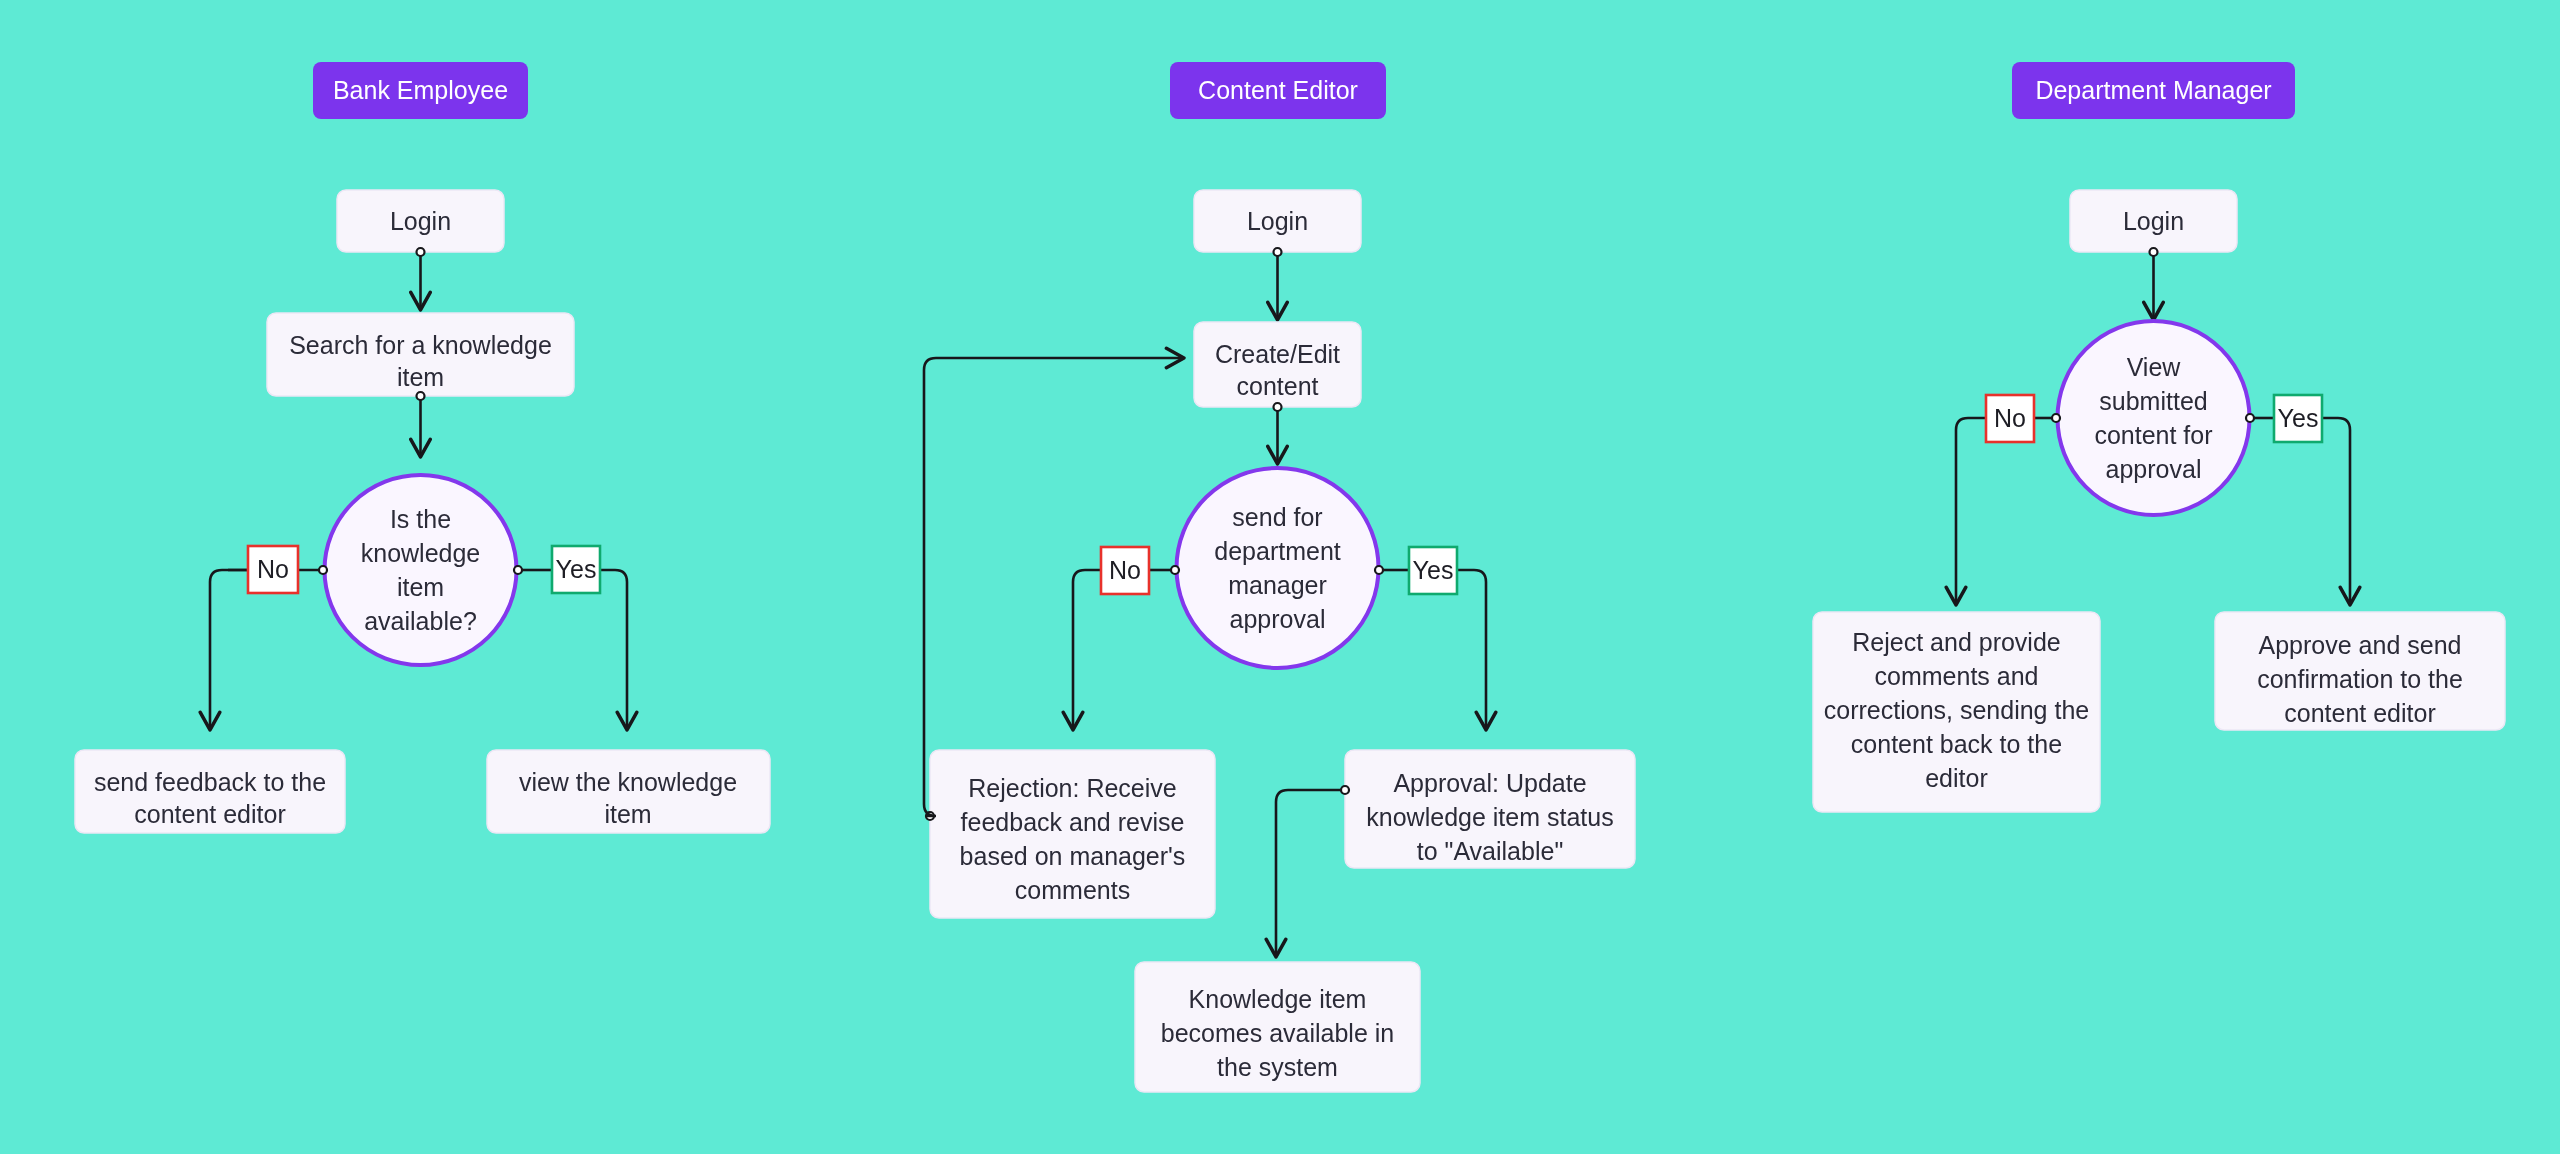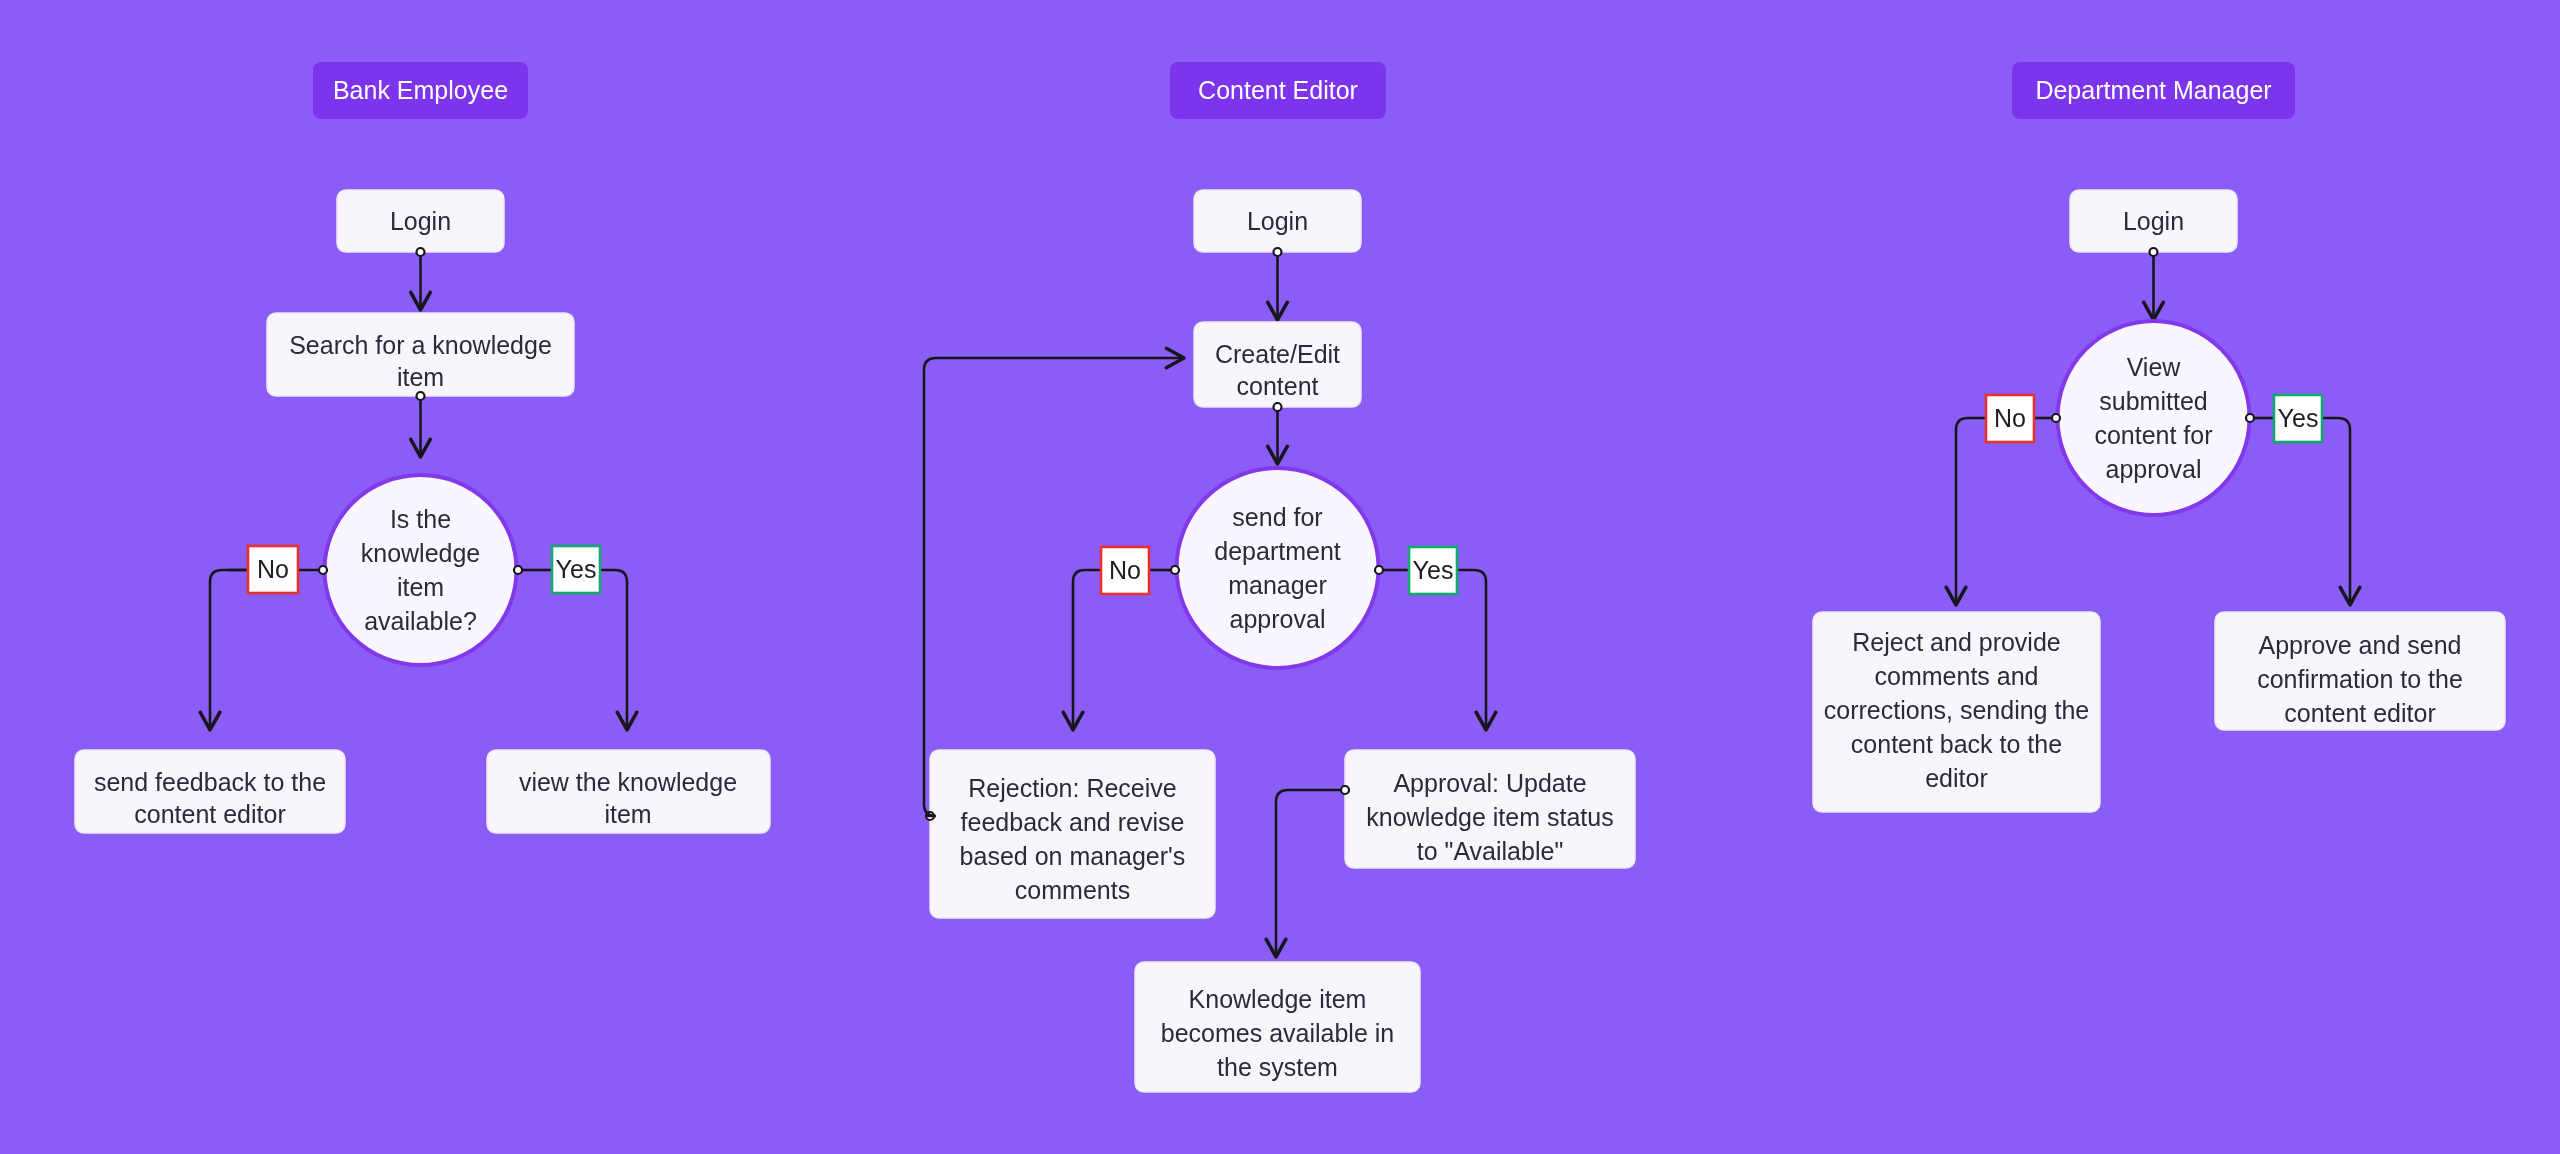--- a/index.html
+++ b/index.html
@@ -10,21 +10,21 @@
   body {
     width: 2560px;
     height: 1154px;
     font-family: "Liberation Sans", sans-serif;
     overflow: hidden;
   }
   #flow-root {
     position: relative;
     width: 2560px;
     height: 1154px;
-    background: #8b5cf6;
+    background: #5eead4;
   }
   svg#flow-svg {
     position: absolute;
     left: 0;
     top: 0;
     width: 2560px;
     height: 1154px;
   }
   .lane-title {
     font-size: 25px;

